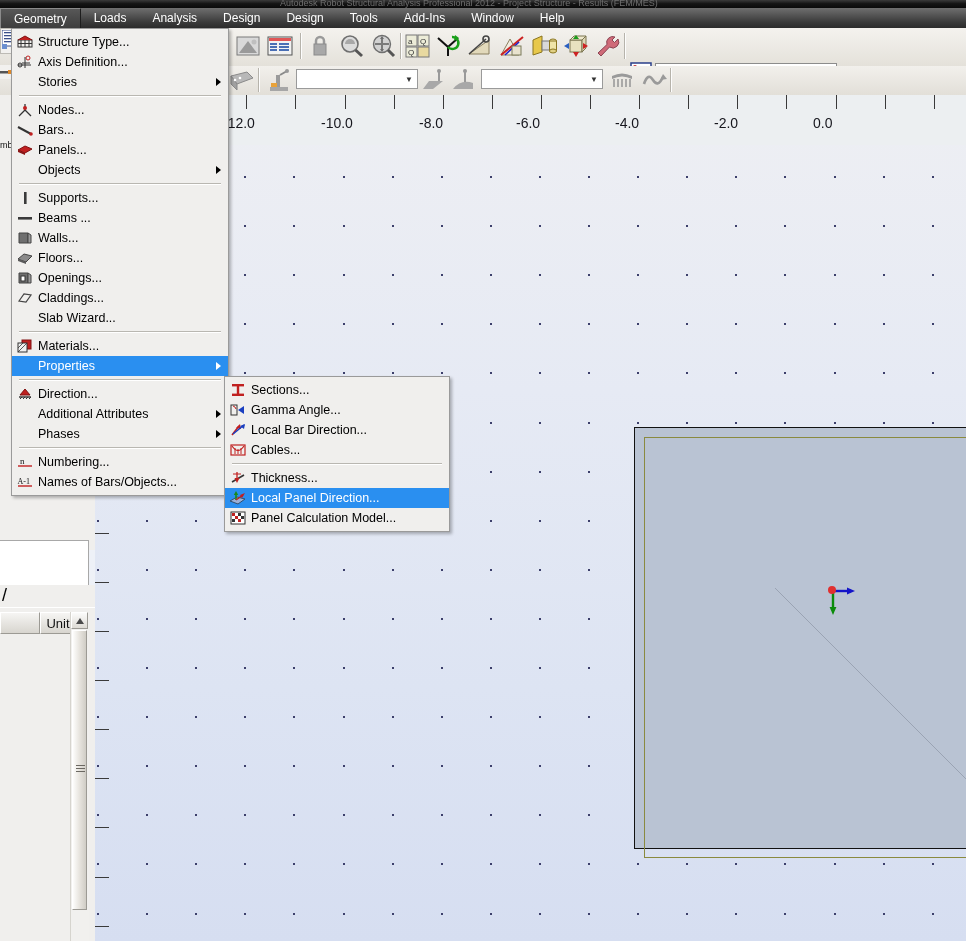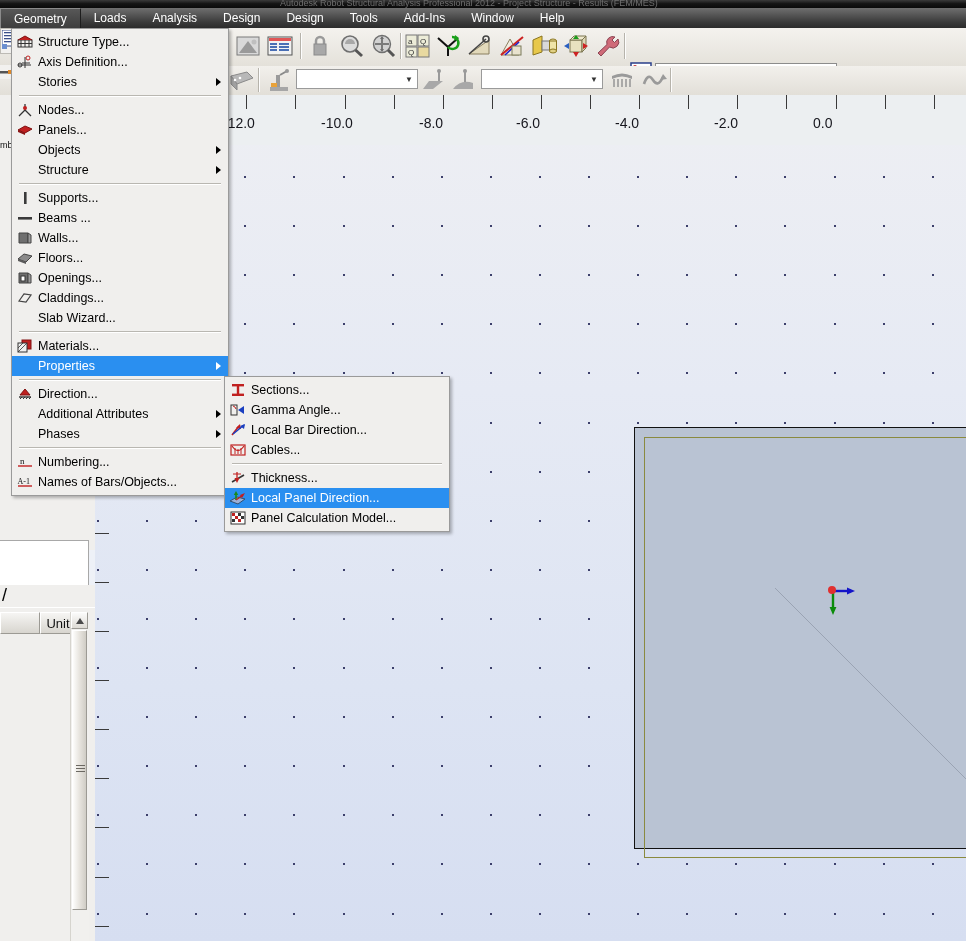--- a/index.html
+++ b/index.html
@@ -862,34 +862,38 @@
           <line x1="8" y1="7" x2="2" y2="13" stroke="#333" stroke-width="1.3"></line>
           <line x1="8" y1="7" x2="14" y2="13" stroke="#333" stroke-width="1.3"></line>
           <circle cx="8" cy="5" r="2" fill="#c02020"></circle>
         </svg>
       </span>
       <span>Nodes...</span>
     </div>
     <div class="mi">
       <span class="micon">
         <svg width="16" height="14" viewBox="0 0 16 14">
+          <line x1="1" y1="4" x2="14" y2="11" stroke="#333" stroke-width="2"></line>
+          <circle cx="14" cy="11" r="1.8" fill="#c02020"></circle>
+        </svg>
+      </span>
+      <span>Bars...</span>
+    </div>
+    <div class="mi">
+      <span class="micon">
+        <svg width="16" height="14" viewBox="0 0 16 14">
           <polygon points="1,7 8,3 15,6 8,10" fill="#c02020" stroke="#801010"></polygon>
           <polygon points="1,7 1,9 8,12 8,10" fill="#8a1414"></polygon>
         </svg>
       </span>
       <span>Panels...</span>
     </div>
     <div class="mi">
       <span class="micon"></span>
       <span>Objects</span>
-      <span class="sub"></span>
-    </div>
-    <div class="mi">
-      <span class="micon"></span>
-      <span>Structure</span>
       <span class="sub"></span>
     </div>
     <div class="msep"></div>
     <div class="mi">
       <span class="micon">
         <svg width="16" height="14" viewBox="0 0 16 14">
           <rect x="7" y="1" width="2.6" height="12" fill="#3a3a3a"></rect>
         </svg>
       </span>
       <span>Supports...</span>

